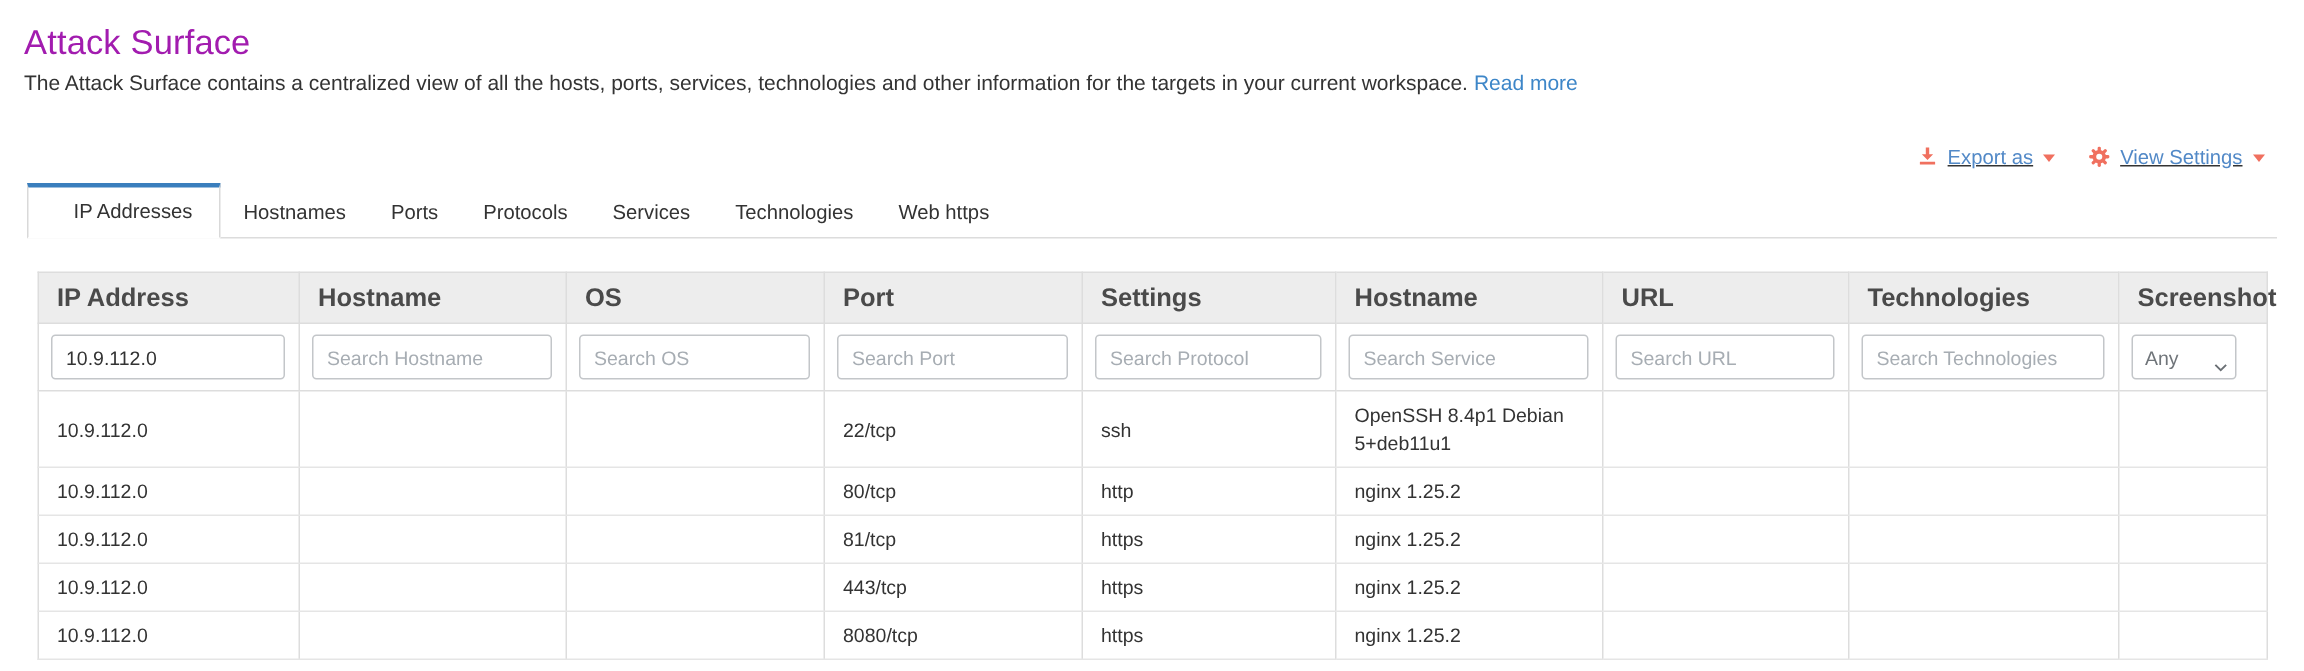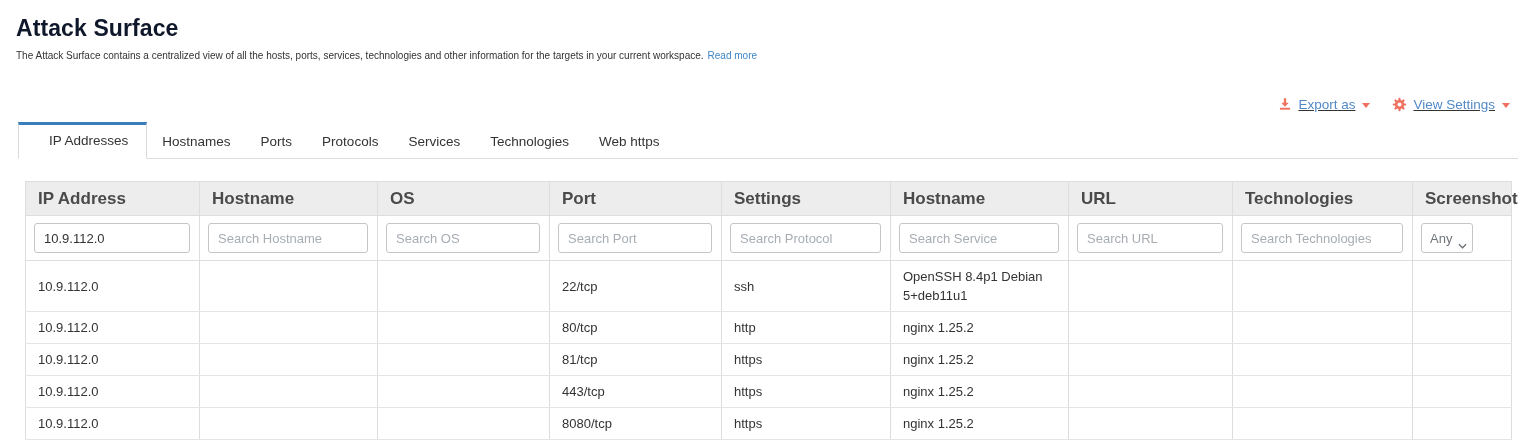--- a/index.html
+++ b/index.html
@@ -9,25 +9,25 @@
     background: #ffffff;
     font-family: "Liberation Sans", sans-serif;
     color: #333;
     overflow: hidden;
     position: relative;
   }
   .page-header { padding: 15px 0 0 16px; }
   .page-title {
     margin: 0 14px 7px 0;
     font-size: 23px; line-height: 26px;
-    font-weight: 700; color: #0f172a;
+    font-weight: 400; color: #a21caf;
     letter-spacing: 0.1px;
   }
   .page-subtitle {
-    margin: 0; font-size: 10px; line-height: 15px; color: #333;
+    margin: 0; font-size: 14px; line-height: 15px; color: #333;
   }
   .read-more {
     color: #3d86c8; text-decoration: none; margin-left: 4px; cursor: pointer;
   }
 
   .toolbar {
     display: flex; justify-content: flex-end; align-items: center;
     gap: 22px; margin: 31px 26px 0 0; height: 20px; text-decoration: underline;
   }
   .toolbar-btn {
@@ -73,21 +73,21 @@
   }
   .filter-row th { background: #fff; padding: 7px 9px 7px 8px; }
   .filter-row input {
     width: 100%; height: 30px;
     border: 1px solid #c3c6c9; border-radius: 3px;
     padding: 0 9px; font-size: 13px; color: #333;
     font-family: "Liberation Sans", sans-serif;
     outline: none; background: #fff;
   }
   .filter-row input::placeholder { color: #a7adb3; }
-  .select-wrap { position: relative; width: 52px; }
+  .select-wrap { position: relative; width: 70px; }
   .select-wrap select {
     -webkit-appearance: none; -moz-appearance: none; appearance: none;
     width: 100%; height: 30px;
     border: 1px solid #c3c6c9; border-radius: 3px;
     padding: 0 18px 0 8px; font-size: 13px; color: #70757a;
     background: #fff; font-family: "Liberation Sans", sans-serif;
     outline: none;
   }
   .select-chevron {
     position: absolute; right: 6px; top: 12px; pointer-events: none;

